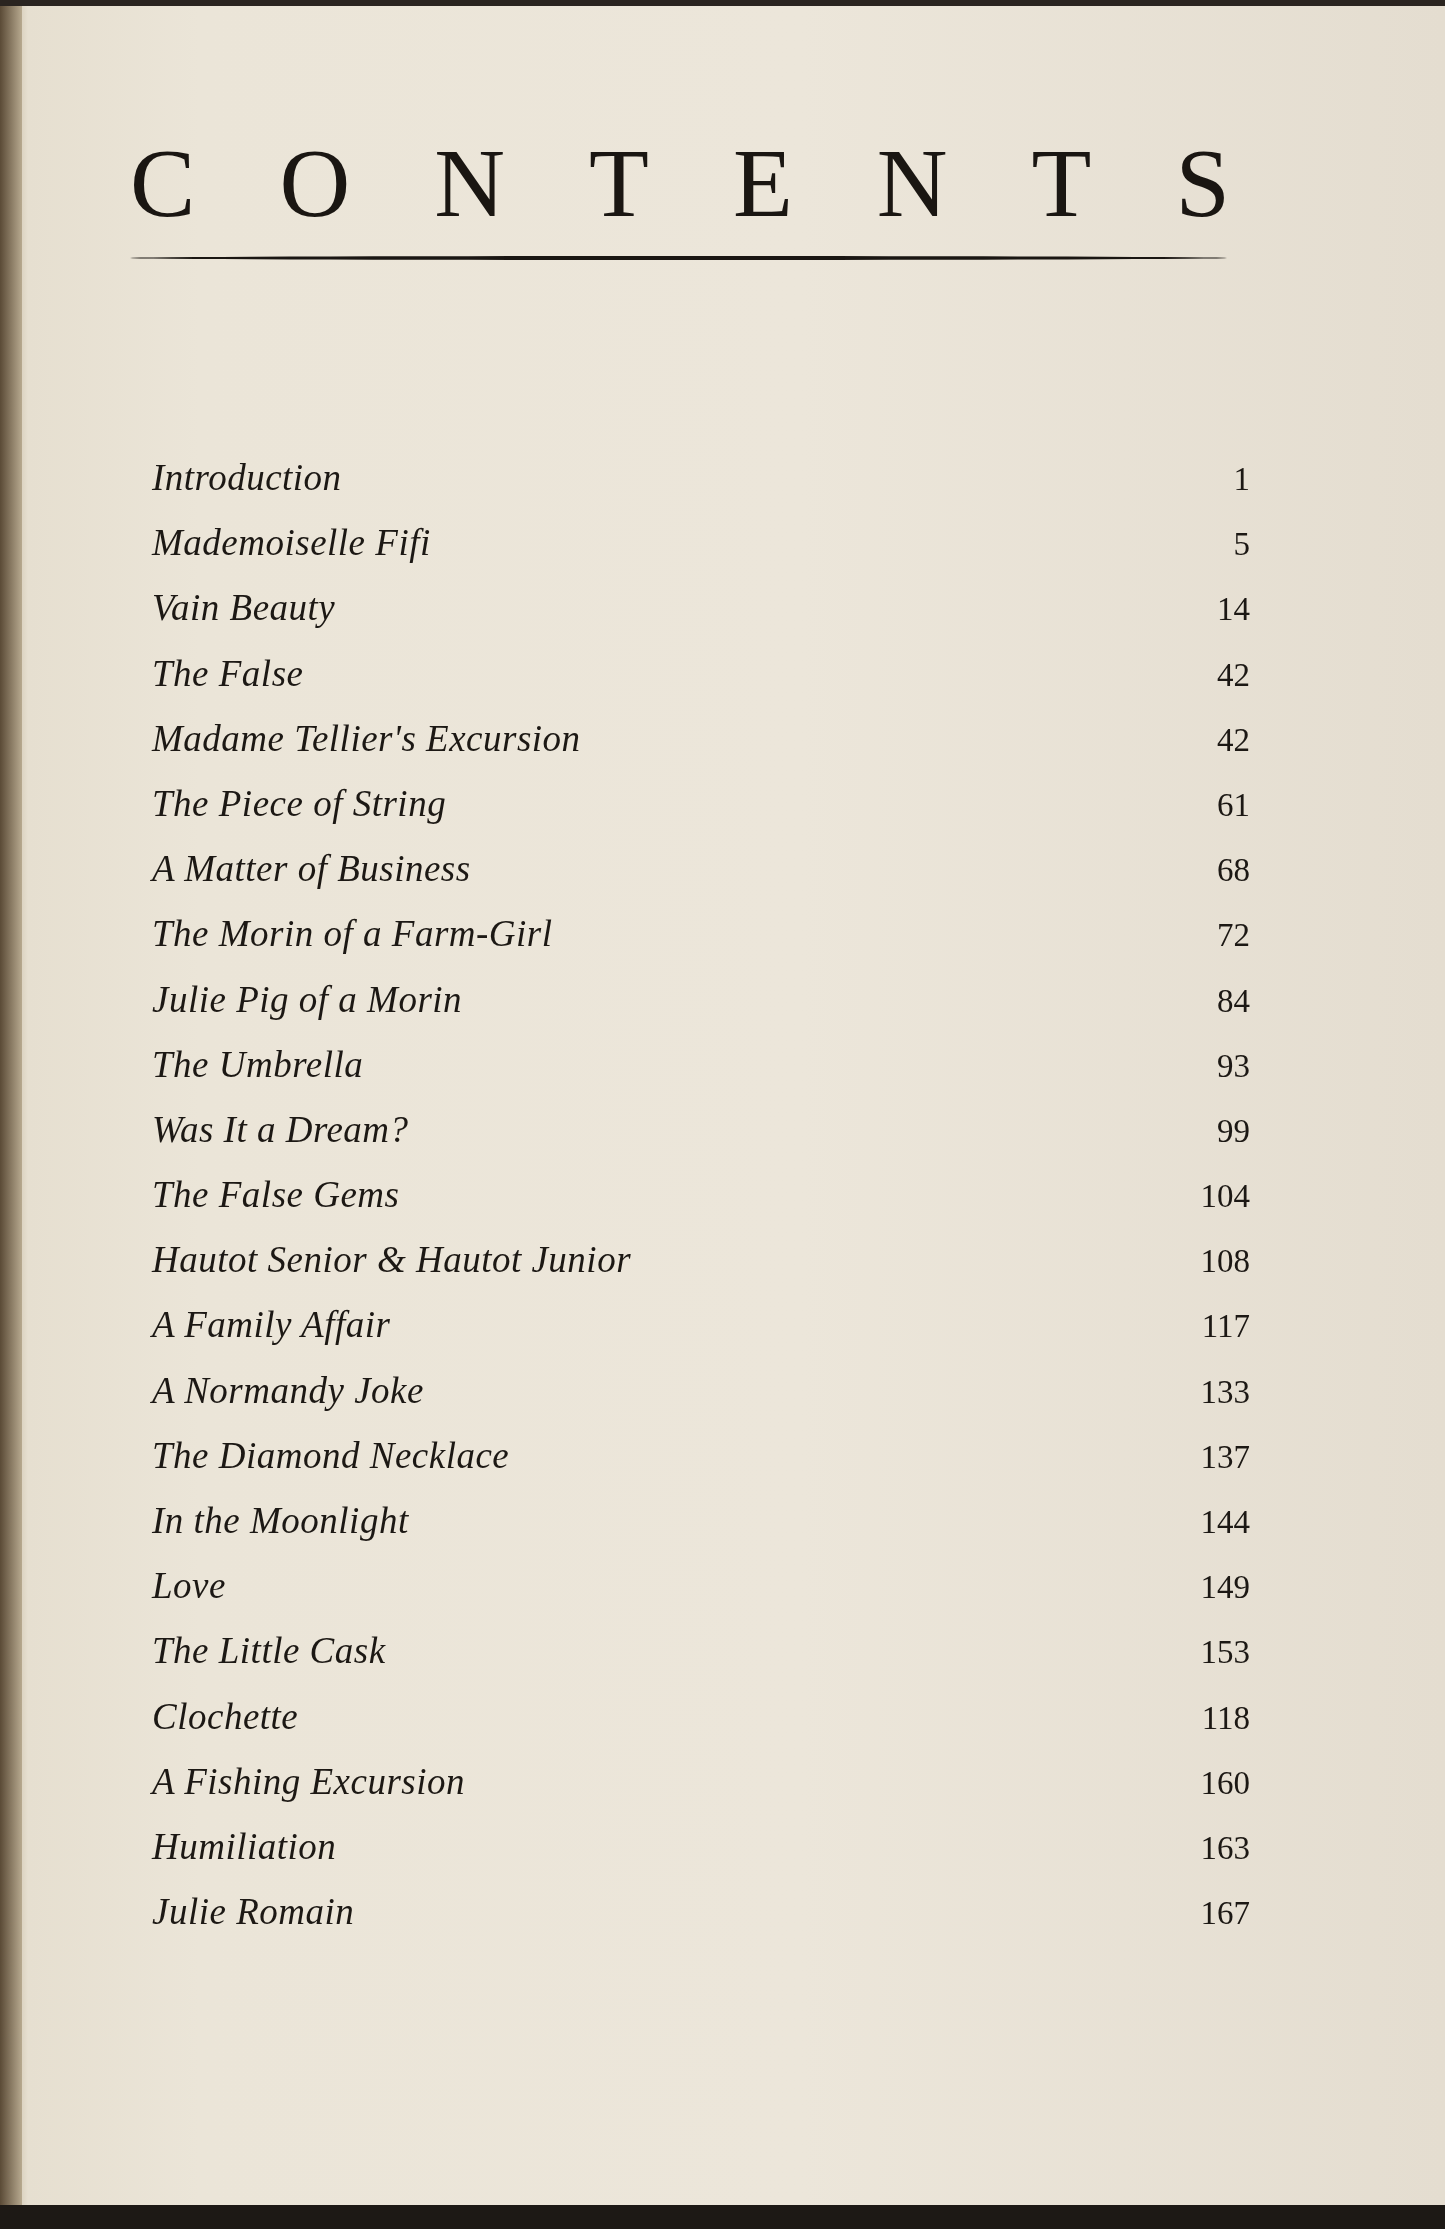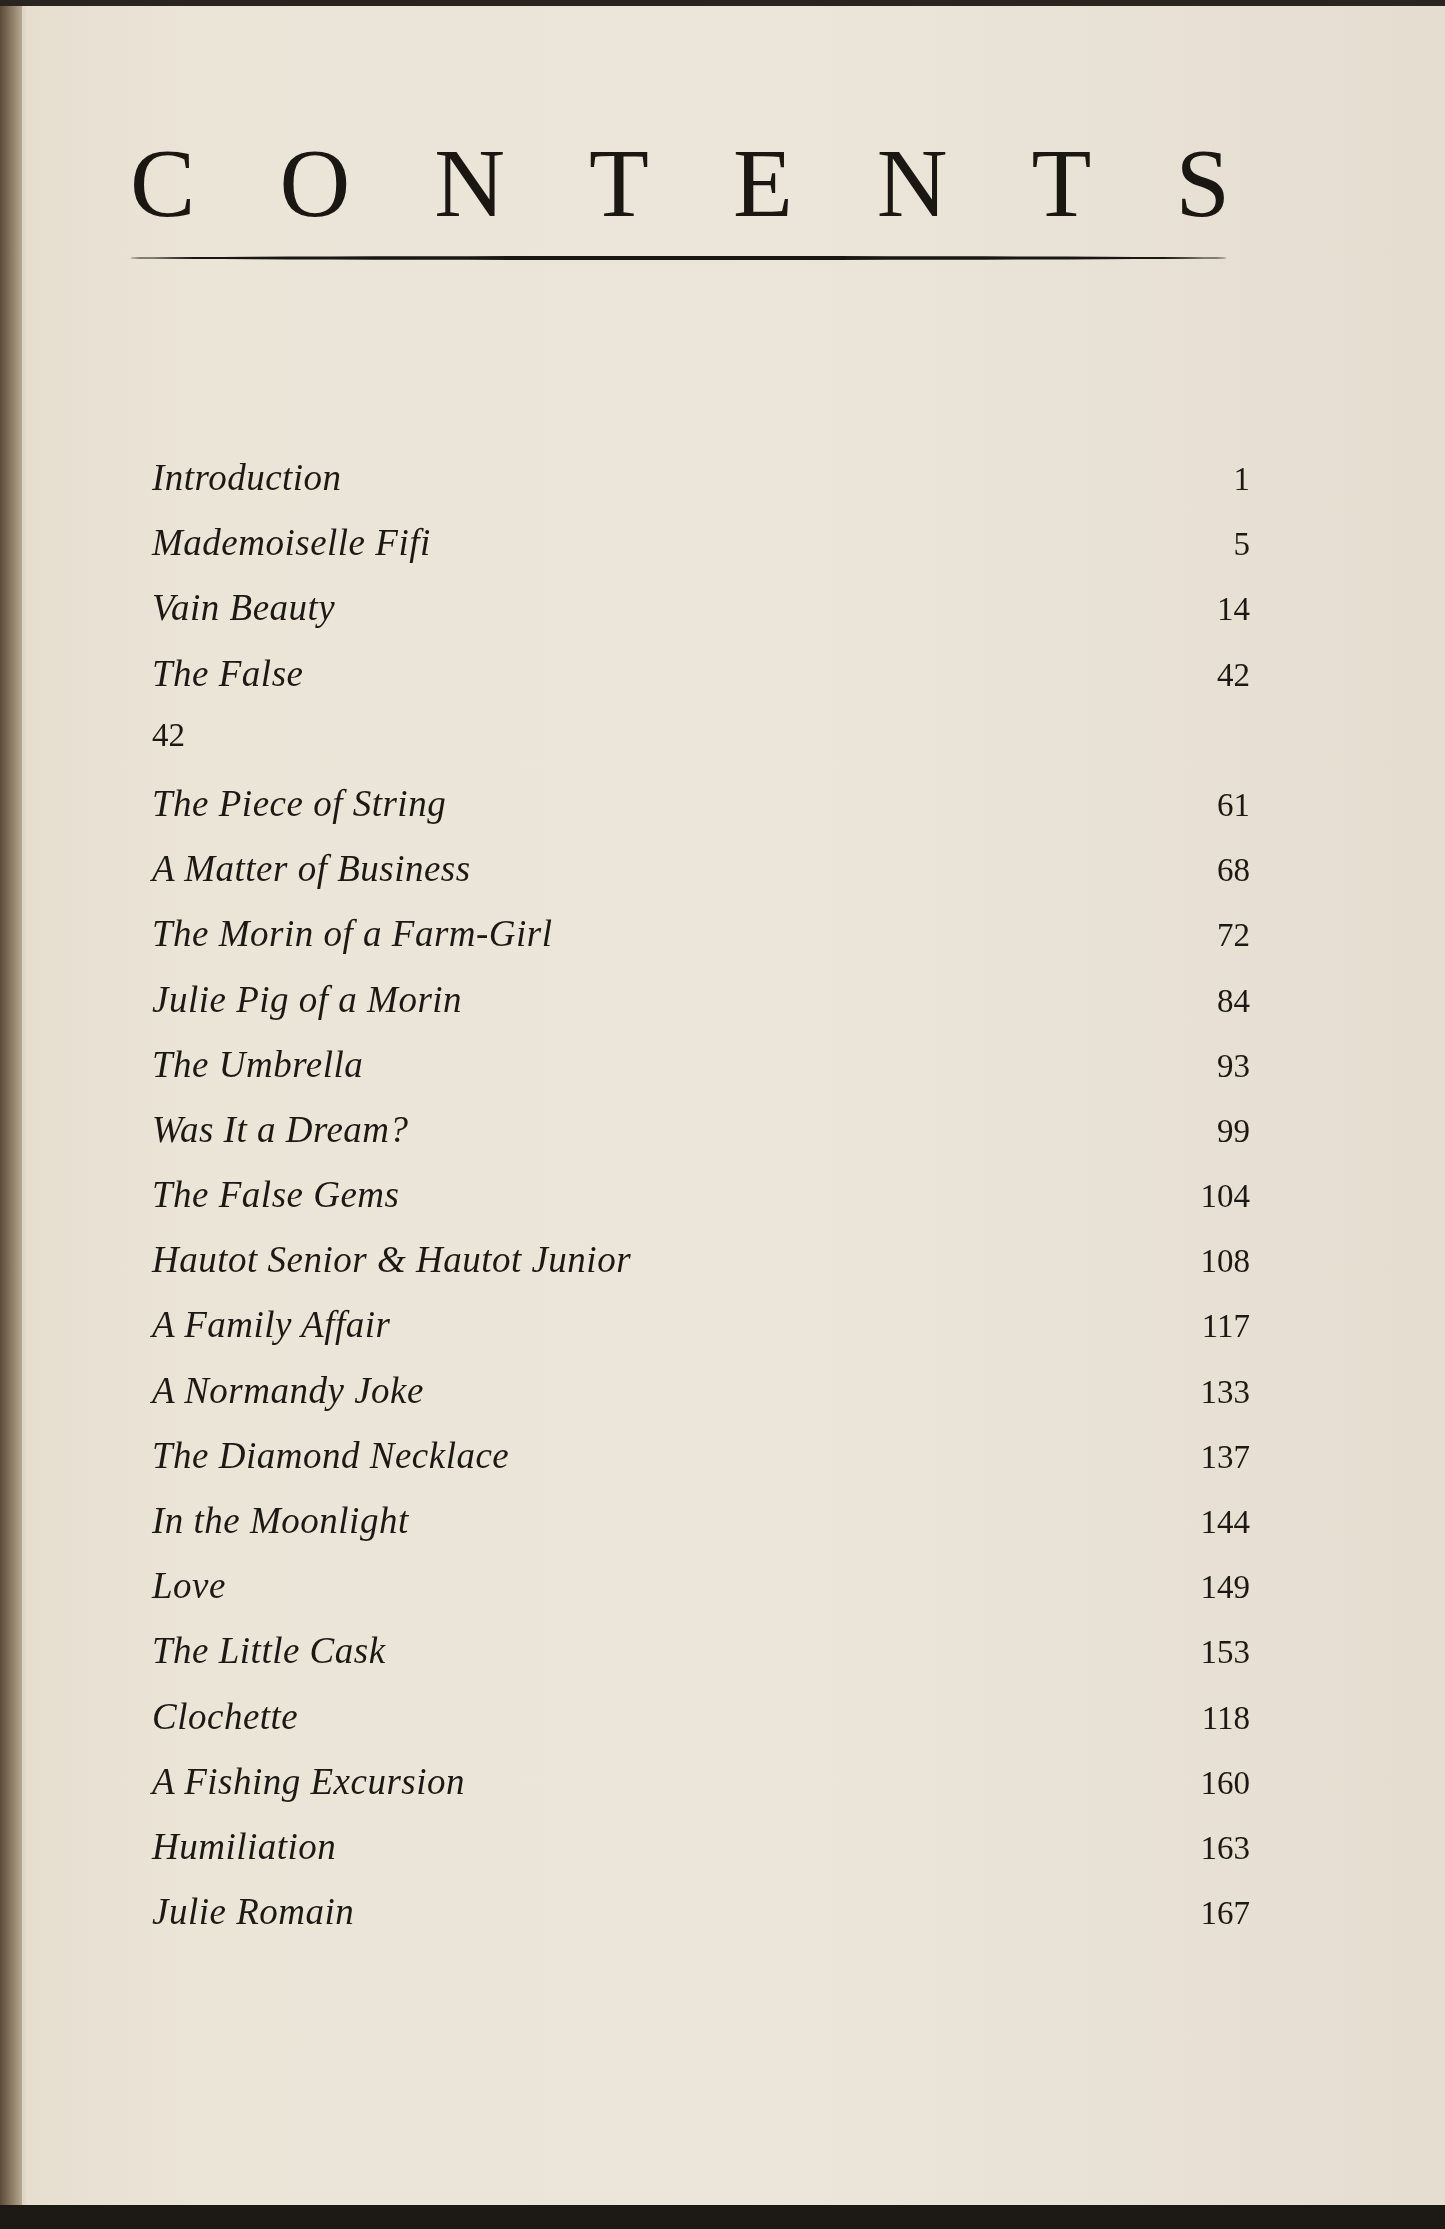--- a/index.html
+++ b/index.html
@@ -43,20 +43,21 @@
       </div>
       <div class="row">
         <span class="entry-title">Vain Beauty</span>
         <span class="entry-page">14</span>
       </div>
       <div class="row">
         <span class="entry-title">The False</span>
         <span class="entry-page">42</span>
       </div>
       <div class="row">
+        <span class="entry-title">Madame Tellier's Excursion</span>
         <span class="entry-page">42</span>
       </div>
       <div class="row">
         <span class="entry-title">The Piece of String</span>
         <span class="entry-page">61</span>
       </div>
       <div class="row">
         <span class="entry-title">A Matter of Business</span>
         <span class="entry-page">68</span>
       </div>

